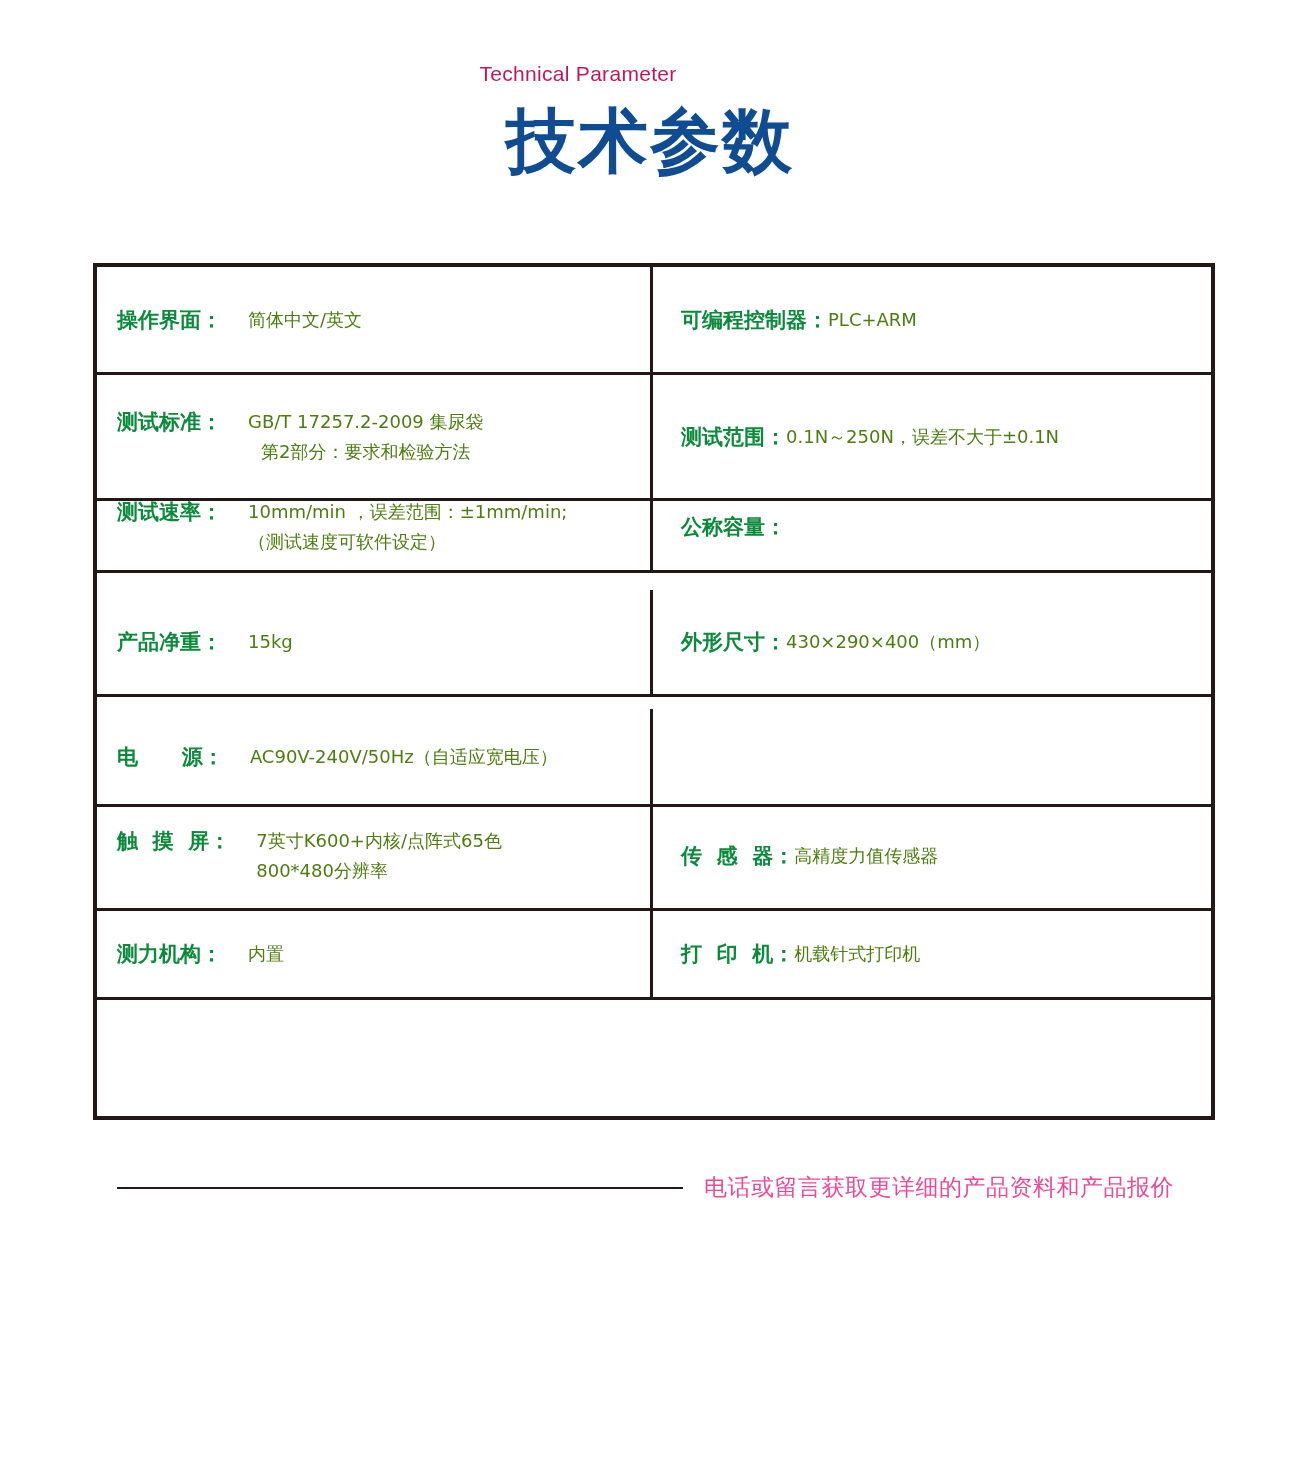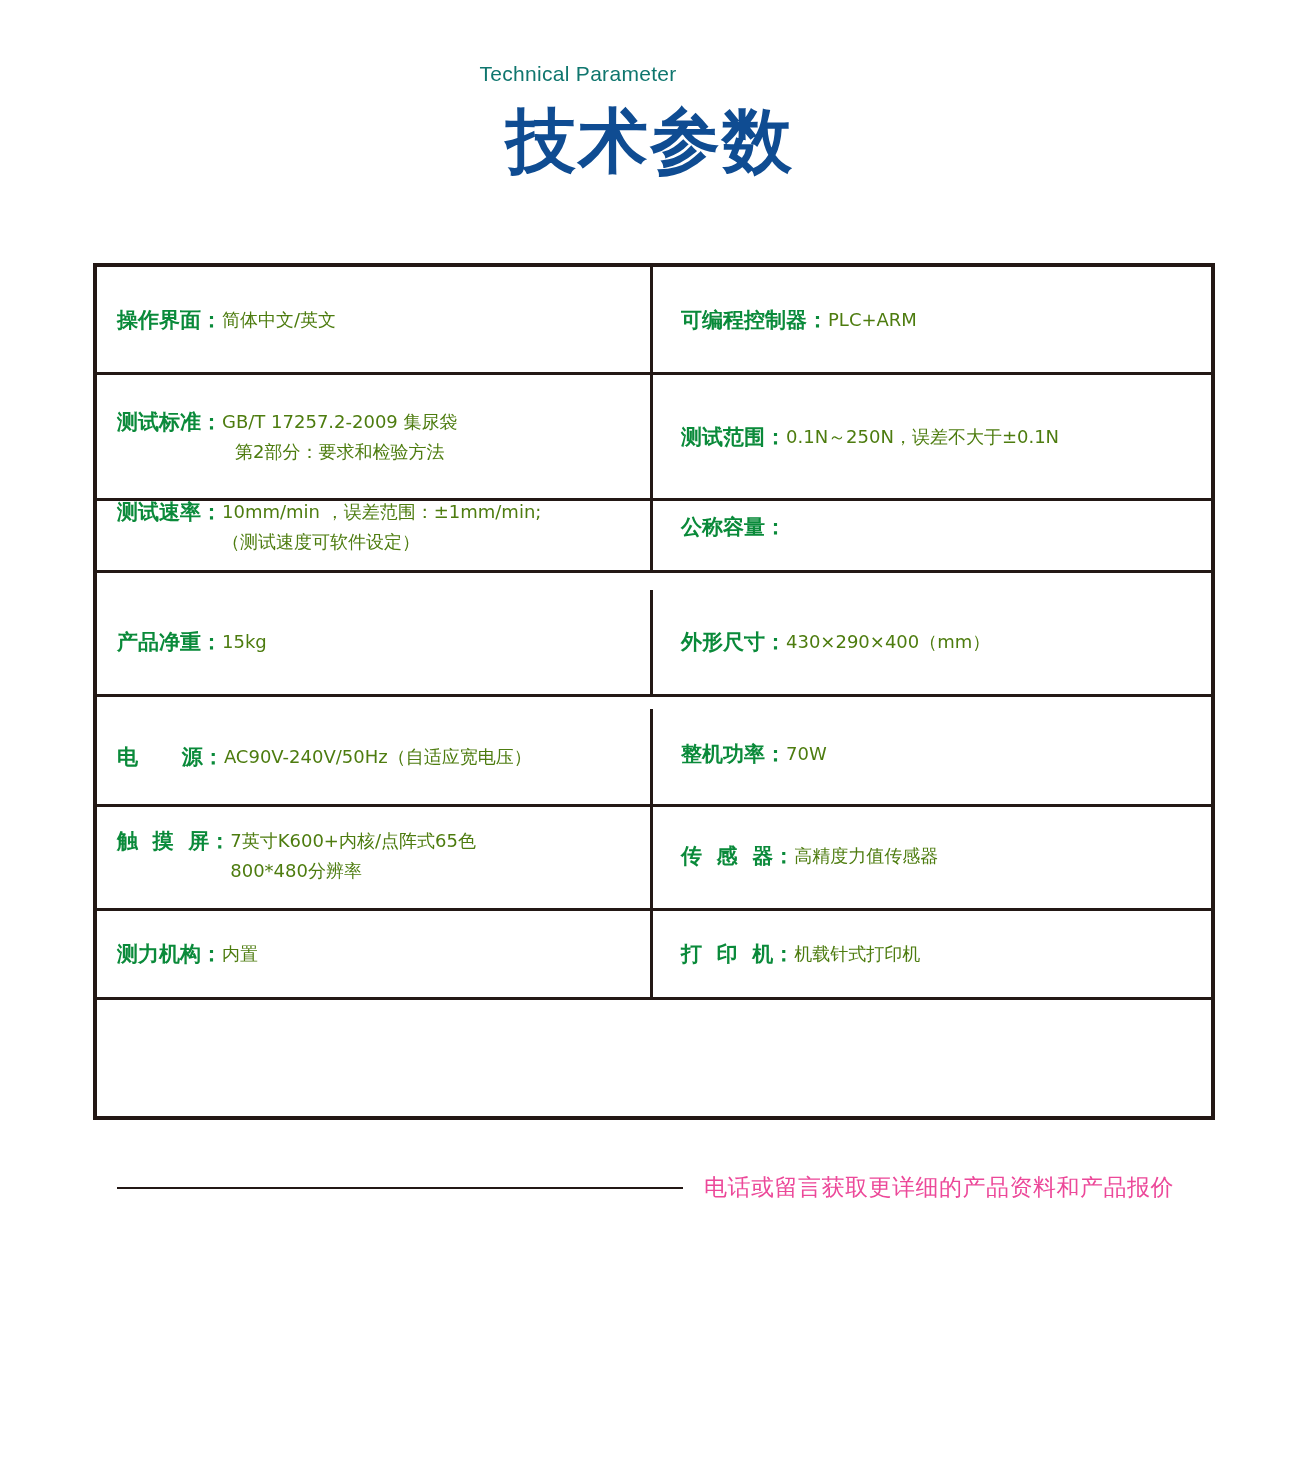--- a/index.html
+++ b/index.html
@@ -1,27 +1,27 @@
 <!DOCTYPE html>
 <html><head>
   <meta charset="utf-8">
   <style>
     html, body { margin: 0; padding: 0; background: #ffffff; }
     body { width: 1300px; height: 1475px; position: relative; overflow: hidden;
            font-family: "DejaVu Sans", "Liberation Sans", sans-serif; color: #231815; }
     .subtitle { position: absolute; top: 62px; left: 0; width: 1156px; text-align: center;
-                font-family: "Liberation Sans", sans-serif; font-size: 21px; color: #0f766e; letter-spacing: 0.3px; }
+                font-family: "Liberation Sans", sans-serif; font-size: 21px; color: #be185d; letter-spacing: 0.3px; }
     .title { position: absolute; top: 96px; left: 0; width: 1300px; text-align: center;
              font-size: 70px; font-weight: bold; color: #0f4c92; letter-spacing: 2px; line-height: 90px; }
     .spec-table { position: absolute; left: 93px; top: 263px; width: 1122px; height: 857px;
                   box-sizing: border-box; border: 4px solid #231815; }
     .row { position: absolute; left: 0; width: 1114px; box-sizing: border-box; border-bottom: 3px solid #231815; }
     .row.last { border-bottom: none; }
     .cell { position: absolute; top: 0; bottom: 0; display: flex; align-items: center; box-sizing: border-box; }
-    .cell.left { left: 0; width: 556px; padding-left: 20px; border-right: 3px solid #231815; }
+    .cell.left { left: 0; width: 556px; padding-left: 20px; border-right: 3px solid #231815; gap: 26px; }
     .cell.right { left: 556px; width: 558px; padding-left: 28px; }
     .cell.full { left: 0; width: 1114px; padding-left: 20px; align-items: flex-start; padding-top: 22px; }
     .label { color: #0a8a3a; font-weight: bold; font-size: 21px; white-space: pre; flex: none; line-height: 30px; }
     .value { font-size: 18px; color: #4d7c0f; line-height: 30px; white-space: pre-line; }
     .footer-line { position: absolute; left: 117px; top: 1187px; width: 566px; height: 2px; background: #231815; }
     .footer-text { position: absolute; left: 704px; top: 1172px; font-size: 23px; color: #ec4899; letter-spacing: 0.5px; }
   </style>
 </head>
 <body>
 
@@ -73,24 +73,20 @@
       <span class="label">外形尺寸：</span>
       <span class="value">430×290×400（mm）</span>
     </div>
   </div>
 
   <div class="row" style="top:430px;height:98px;margin-top:12px;">
     <div class="cell left">
       <span class="label">电      源：</span>
       <span class="value">AC90V-240V/50Hz（自适应宽电压）</span>
     </div>
-    <div class="cell right">
-      <span class="label" style="margin-top:-6px;">整机功率：</span>
-      <span class="value" style="margin-top:-6px;">70W</span>
-    </div>
   </div>
 
   <div class="row" style="top:537px;height:107px;">
     <div class="cell left">
       <span class="label" style="align-self:center;margin-top:-30px;">触  摸  屏：</span>
       <span class="value">7英寸K600+内核/点阵式65色
 800*480分辨率</span>
     </div>
     <div class="cell right">
       <span class="label">传  感  器：</span>

